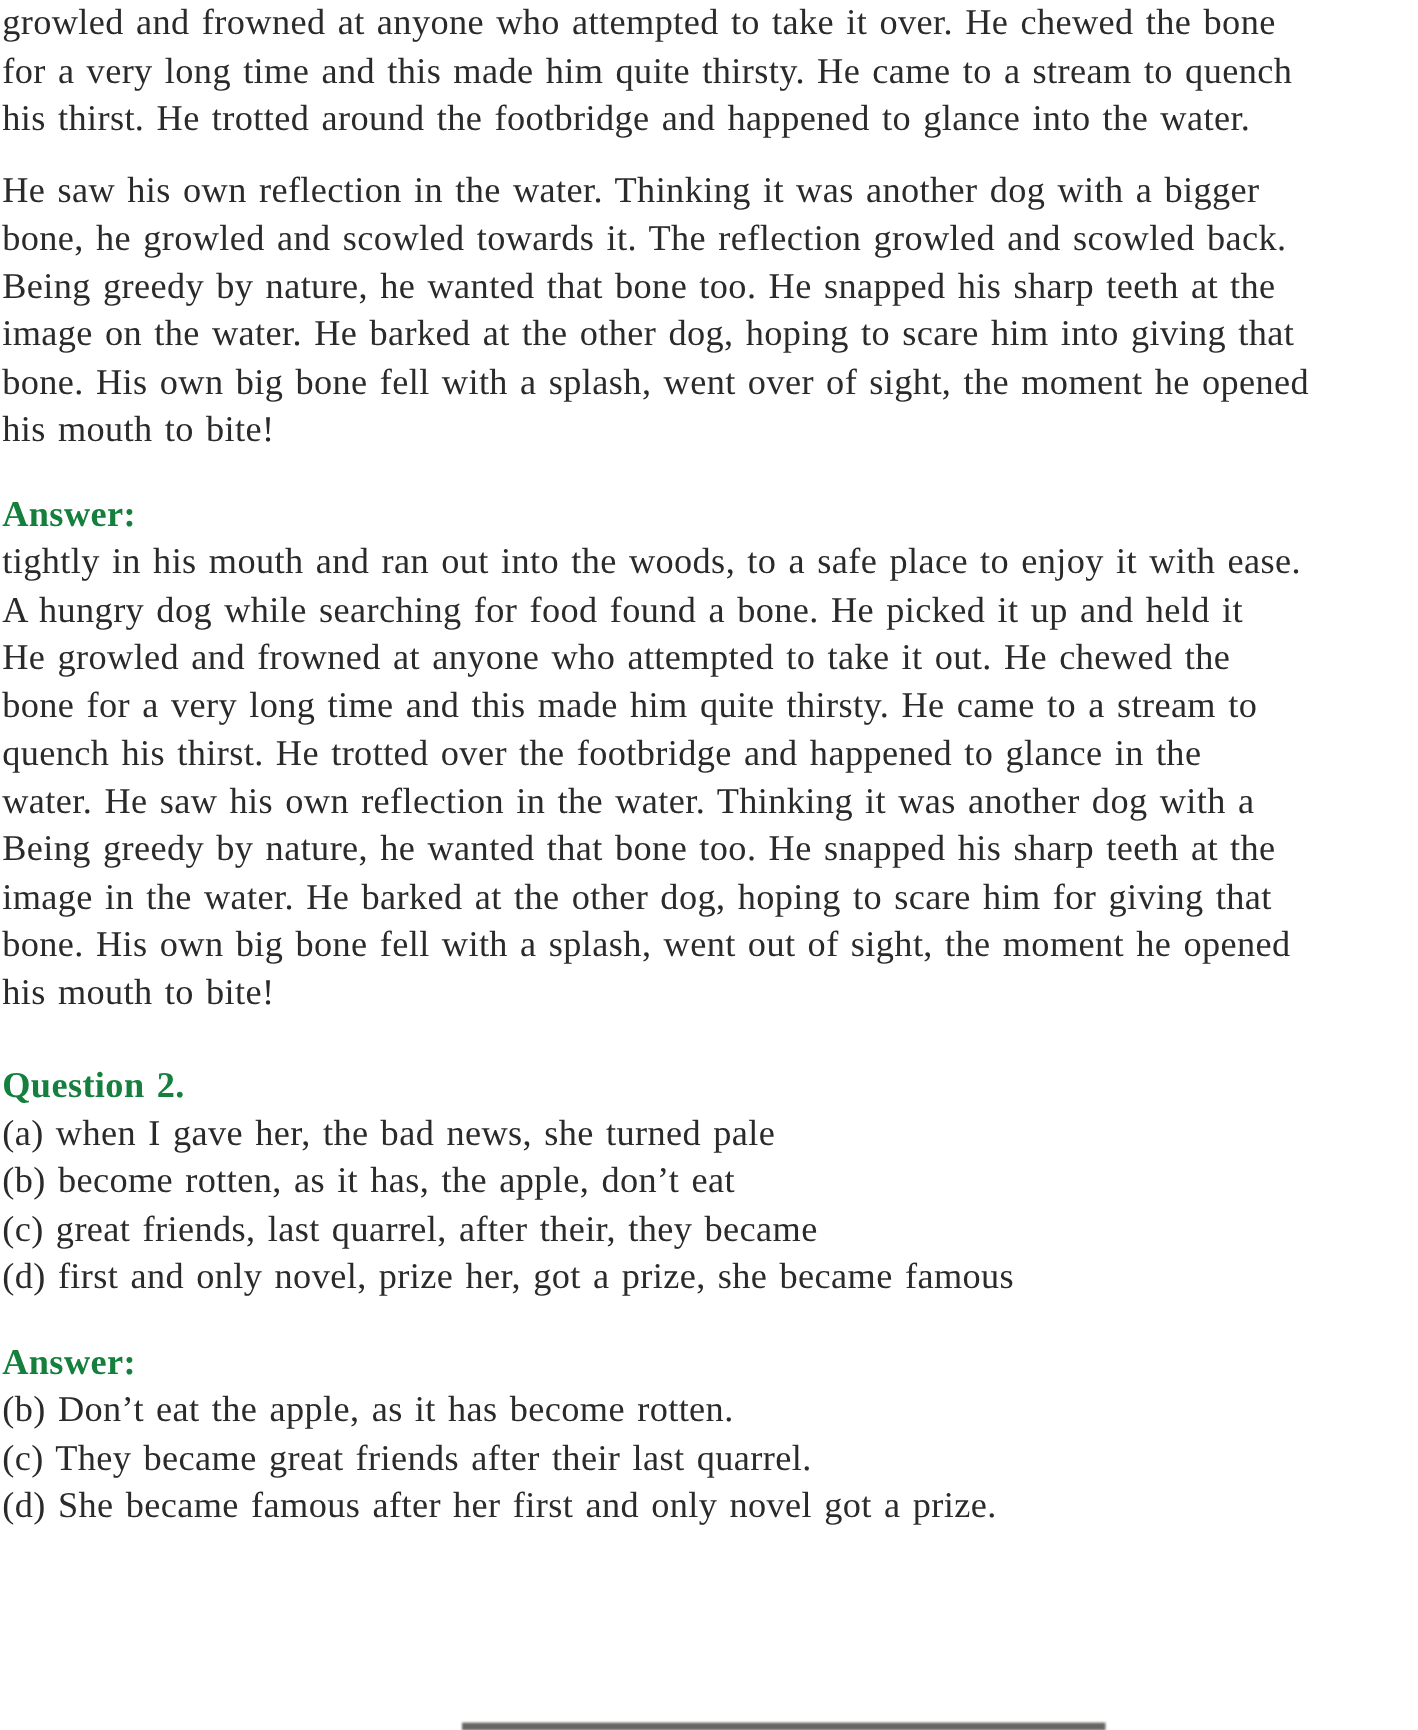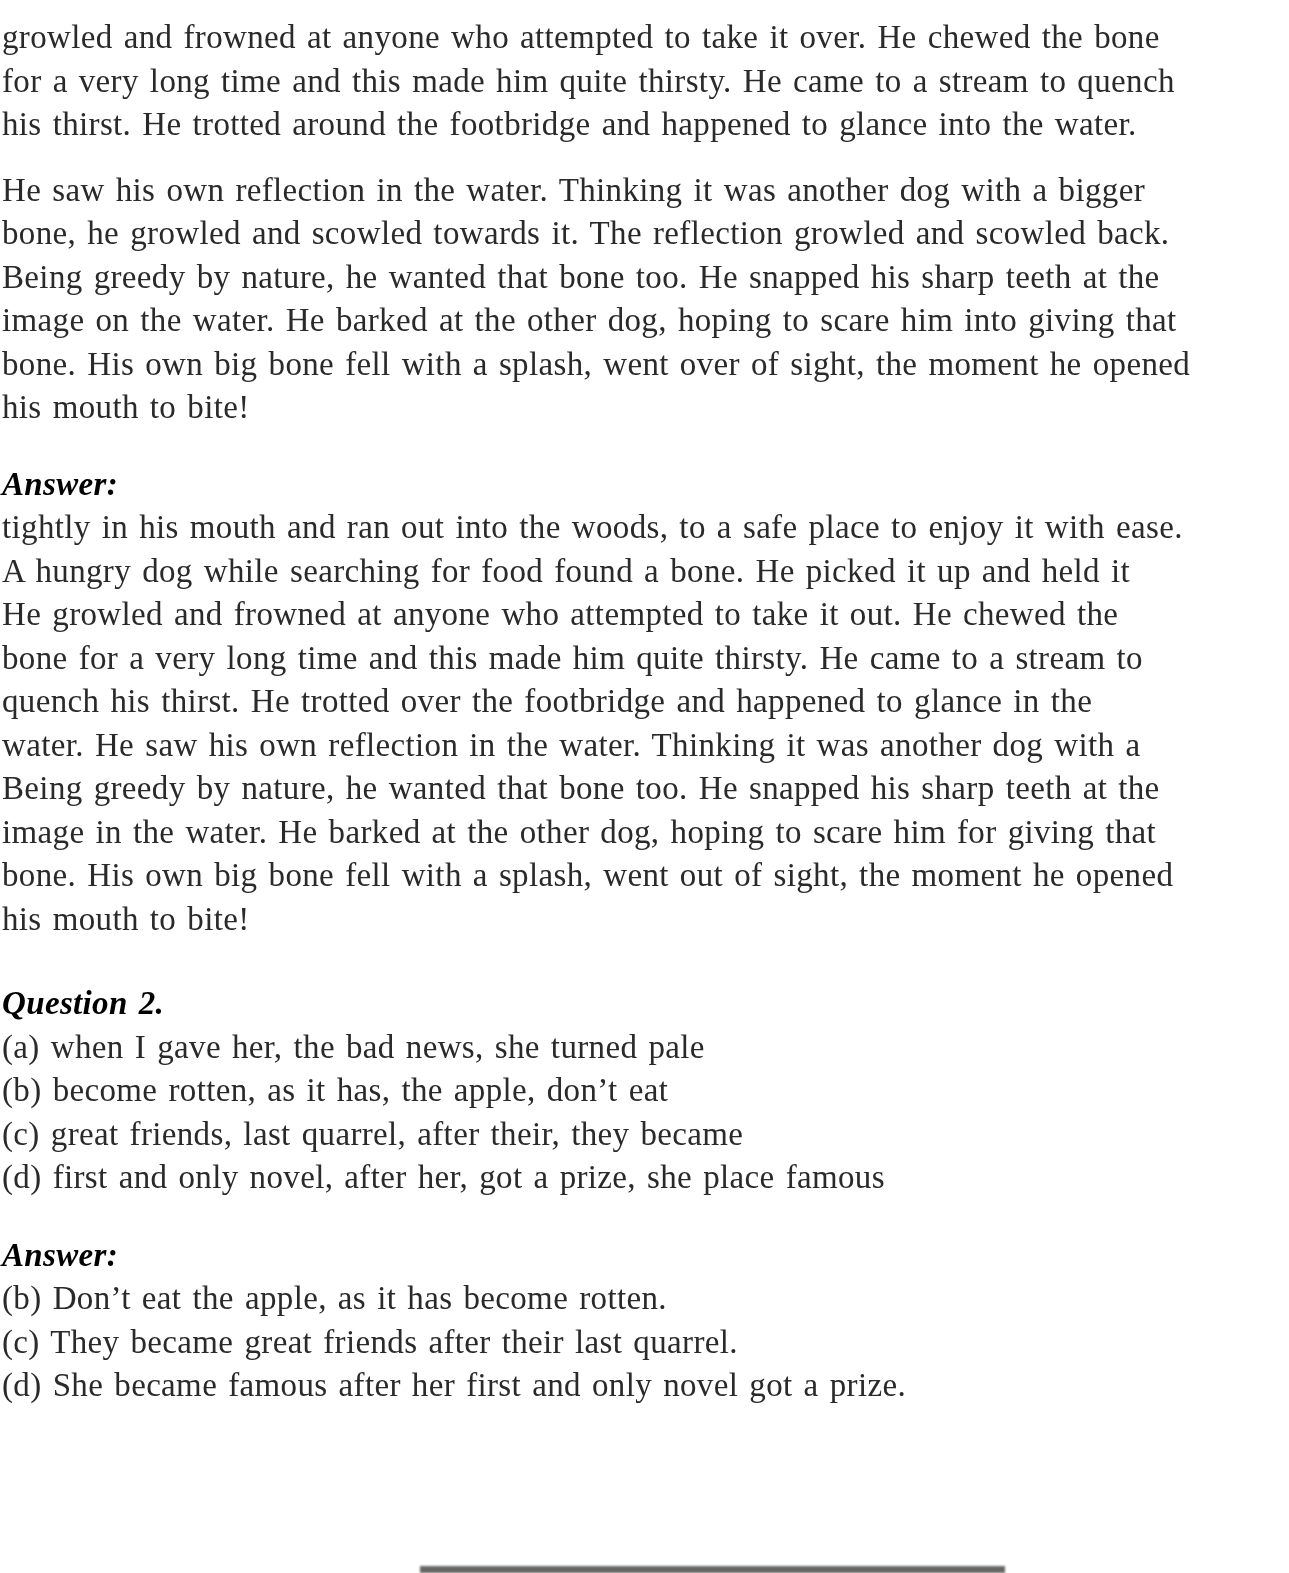--- a/index.html
+++ b/index.html
@@ -11,43 +11,42 @@
     width: 1289px;
     height: 1573px;
     overflow: hidden;
     position: relative;
     font-family: "Liberation Serif", "DejaVu Serif", serif;
   }
   .page {
     position: relative;
     width: 1289px;
     height: 1573px;
-    padding: 16px 0 0 2px;
+    padding: 0 0 0 2px;
     box-sizing: border-box;
     color: #2a2a2a;
     font-size: 33px;
     line-height: 43.5px;
     letter-spacing: 0.35px;
     word-spacing: 2.5px;
   }
   .para { margin: 0; }
   .para .line {
     white-space: nowrap;
     height: 43.5px;
   }
   .gap-after-p1     { margin-top: 22px; }
   .gap-answer1      { margin-top: 33px; }
   .gap-question2    { margin-top: 41px; }
   .gap-answer2      { margin-top: 34px; }
   .heading {
     font-weight: 700;
     height: 43.5px;
-    color: #000000;
+    color: #15803d;
     white-space: nowrap;
-    font-style: italic;
   }
   .cutoff-strip {
     position: absolute;
     left: 420px;
     top: 1566px;
     width: 585px;
     height: 7px;
     background: #4e4c4a;
     filter: blur(1.2px);
     opacity: 0.85;
@@ -87,21 +86,21 @@
       <div class="line">bone. His own big bone fell with a splash, went out of sight, the moment he opened</div>
       <div class="line">his mouth to bite!</div>
     </div>
 
   <div class="heading gap-question2">Question 2.</div>
 
   <div class="para">
       <div class="line">(a) when I gave her, the bad news, she turned pale</div>
       <div class="line">(b) become rotten, as it has, the apple, don’t eat</div>
       <div class="line">(c) great friends, last quarrel, after their, they became</div>
-      <div class="line">(d) first and only novel, after her, got a prize, she place famous</div>
+      <div class="line">(d) first and only novel, prize her, got a prize, she became famous</div>
     </div>
 
   <div class="heading gap-answer2">Answer:</div>
 
   <div class="para">
       <div class="line">(b) Don’t eat the apple, as it has become rotten.</div>
       <div class="line">(c) They became great friends after their last quarrel.</div>
       <div class="line">(d) She became famous after her first and only novel got a prize.</div>
     </div>
 

